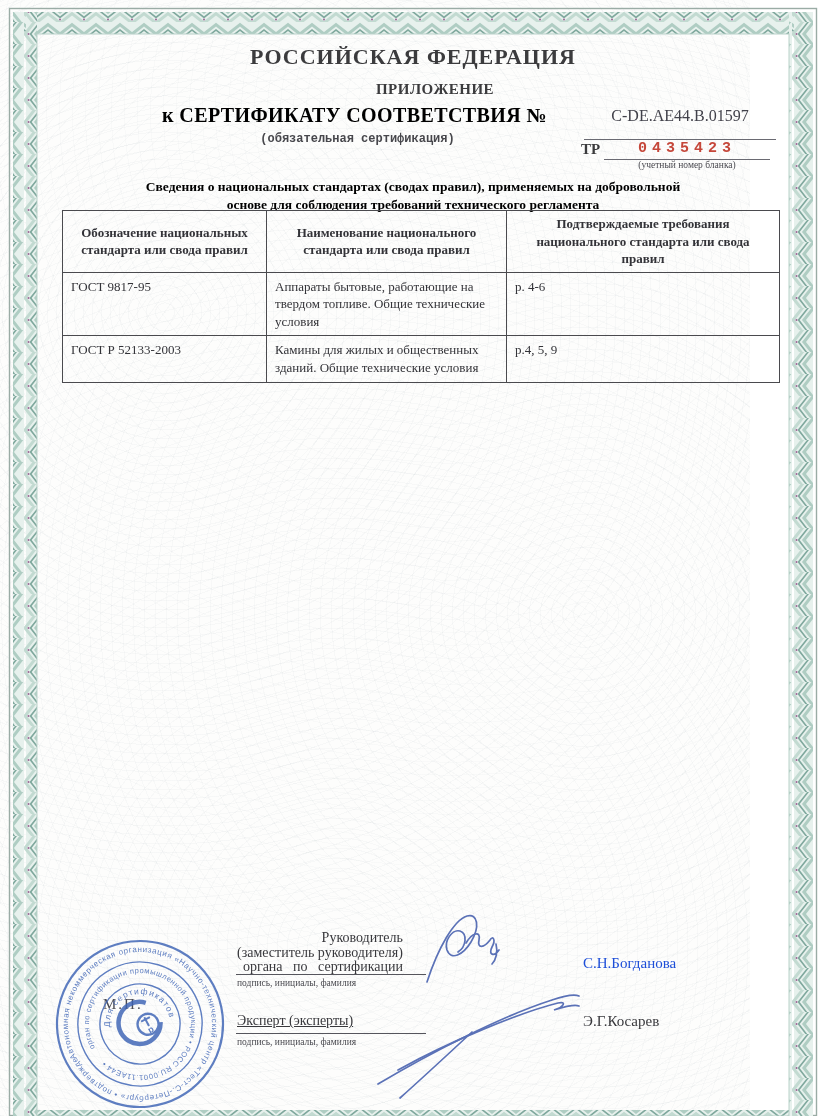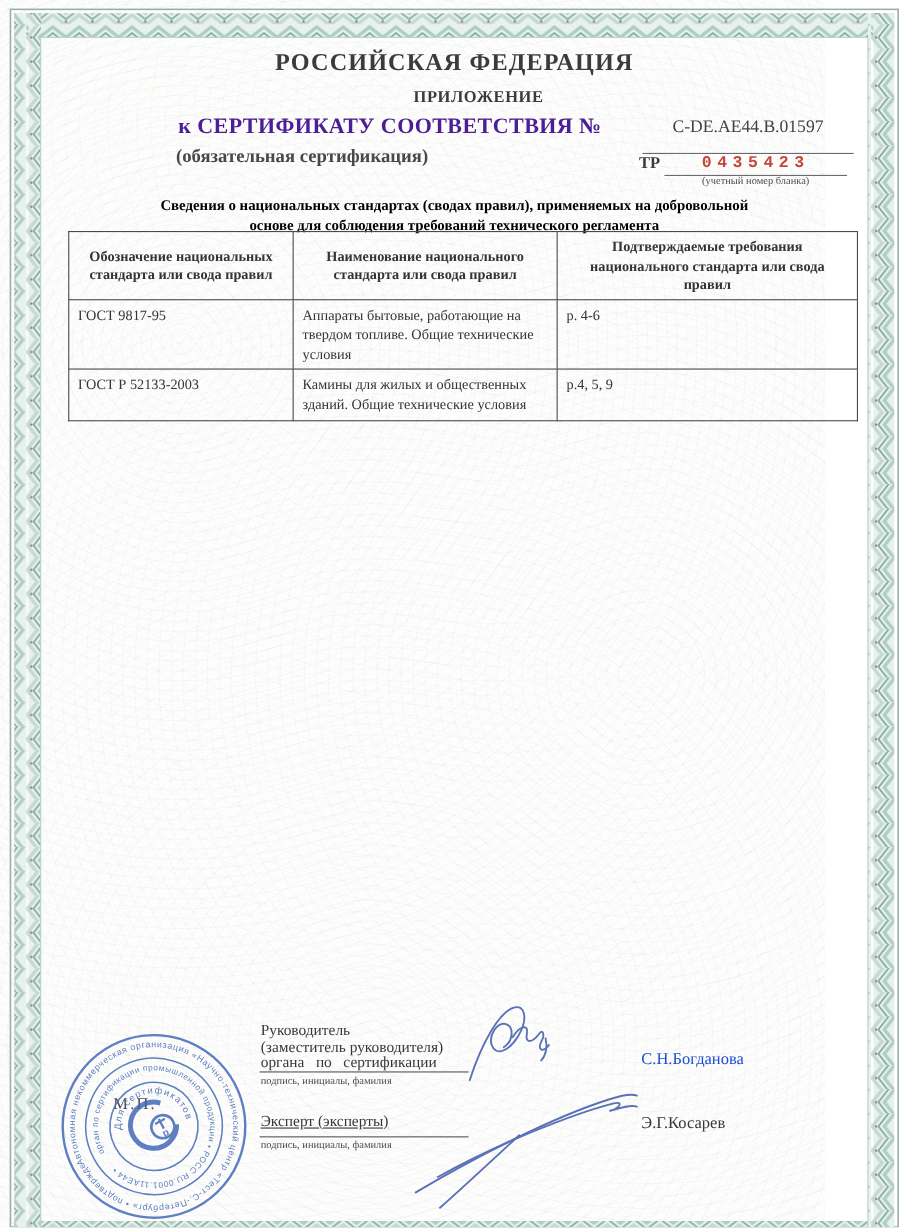--- a/index.html
+++ b/index.html
@@ -20,42 +20,42 @@
       repeating-radial-gradient(circle at 60% 10%, rgba(140,155,165,0.04) 0 1px, transparent 1px 13px);
   }
   .border-svg,.stamp-svg,.sig-svg{position:absolute;pointer-events:none;}
   .border-svg{left:0;top:0;}
 
   .abs{position:absolute;}
   .center{text-align:center;}
 
   .country-title{left:0;top:44px;width:826px;font-size:22px;font-weight:bold;letter-spacing:1px;color:#3b3b3d;}
   .doc-type{left:0;top:81px;width:870px;font-size:15px;font-weight:bold;letter-spacing:0.5px;color:#3b3b3d;}
-  .cert-line{left:162px;top:104px;font-size:20px;font-weight:bold;letter-spacing:0.4px;color:#4c1d95;white-space:nowrap;}
+  .cert-line{left:162px;top:104px;font-size:20px;font-weight:bold;letter-spacing:0.4px;color:#000000;white-space:nowrap;}
   .cert-number{left:584px;top:107px;width:192px;text-align:center;font-size:16px;color:#41414a;border-bottom:1.5px solid #6a6a72;padding-bottom:14px;}
-  .cert-subtitle{left:160px;top:132px;width:395px;font-size:17px;font-weight:600;color:#47474c;}
+  .cert-subtitle{left:160px;top:132px;width:395px;text-align:center;font-size:12px;font-weight:600;color:#47474c;font-family:Liberation Mono, monospace;}
   .tr-label{left:581px;top:141px;font-size:15px;font-weight:bold;color:#3b3b3d;}
   .blank-number{left:604px;top:140px;width:166px;text-align:center;font-size:15px;font-weight:bold;letter-spacing:5px;color:#c5473a;border-bottom:1.5px solid #6a6a72;padding-bottom:2px;font-family:"Liberation Mono","DejaVu Sans Mono",monospace;}
   .blank-caption{left:604px;top:160px;width:166px;text-align:center;font-size:9.5px;color:#4a4a50;}
 
   .intro{left:63px;top:178px;width:700px;text-align:center;font-size:13.5px;font-weight:bold;line-height:1.32;color:#000000;}
 
   table.std{border-collapse:collapse;table-layout:fixed;width:717px;}
   .table-wrap{left:62px;top:210px;}
   table.std th, table.std td{
     border:1.6px solid #4a4a4e;
     font-size:13px;line-height:1.35;color:#333338;
     padding:5px 8px;vertical-align:top;text-align:left;
   }
   table.std th{font-weight:bold;text-align:center;vertical-align:middle;height:46px;padding:4px 10px;}
   table.std td{height:50px;}
   table.std tr.r2 td{height:36px;}
   col.c1{width:204px;} col.c2{width:240px;} col.c3{width:273px;}
 
-  .sig-role{left:237px;top:931px;font-size:14px;line-height:1.04;color:#38383c;}
+  .sig-role{left:237px;top:931px;font-size:14px;line-height:1.04;color:#38383c;text-align:right;}
   .sig-role .justify{word-spacing:7px;}
   .sig-line1{left:236px;top:974px;width:190px;border-top:1.3px solid #55555c;}
   .sig-caption1{left:237px;top:978px;font-size:9.5px;color:#4a4a50;}
   .head-name{left:583px;top:955px;font-size:15px;color:#1d4ed8;}
   .expert-role{left:237px;top:1013px;font-size:14px;color:#38383c;text-decoration:underline;}
   .sig-line2{left:236px;top:1033px;width:190px;border-top:1.3px solid #55555c;}
   .sig-caption2{left:237px;top:1037px;font-size:9.5px;color:#4a4a50;}
   .expert-name{left:583px;top:1013px;font-size:15px;color:#38383c;}
 
   .mp-mark{left:103px;top:996px;font-size:15px;letter-spacing:2px;color:#4c4c54;}

